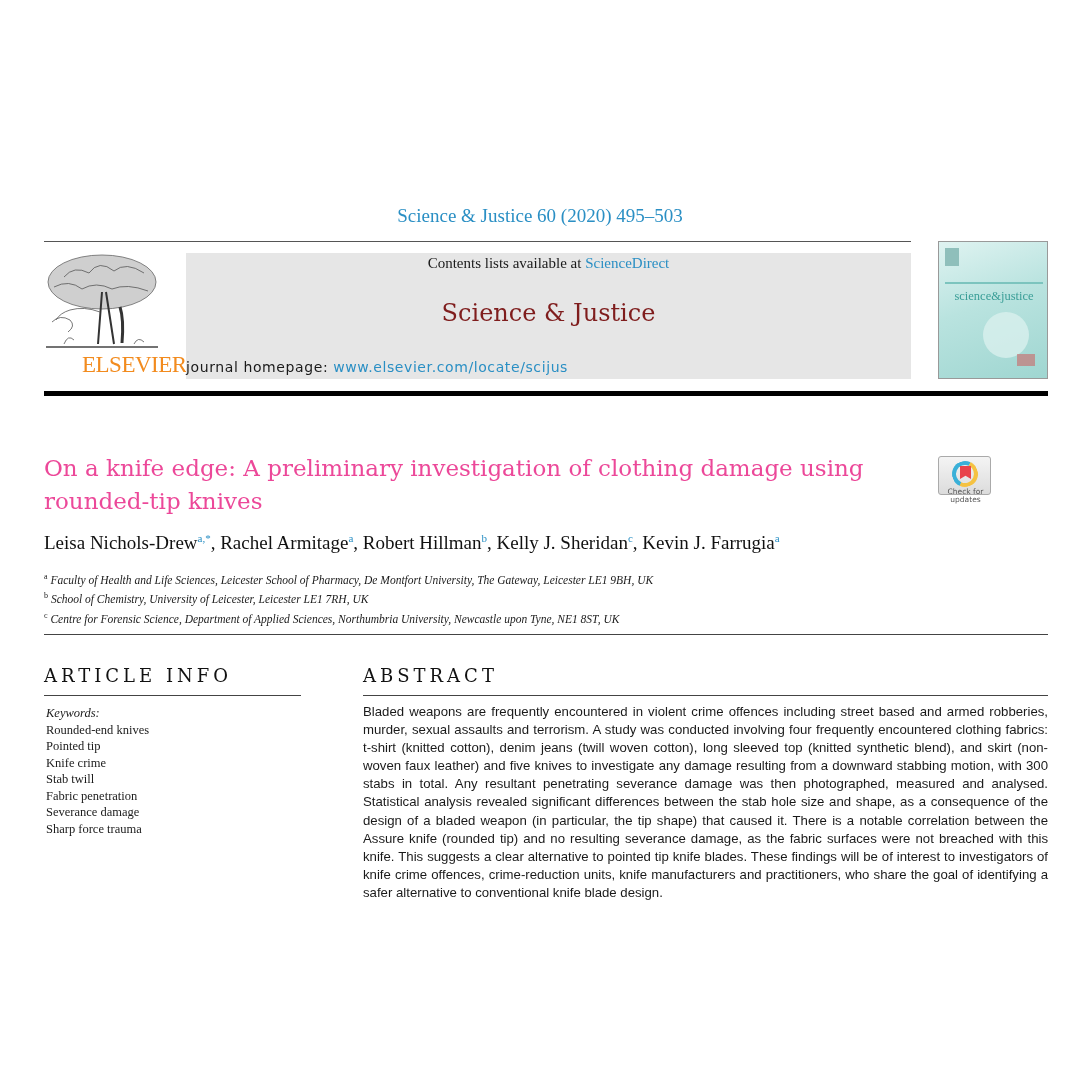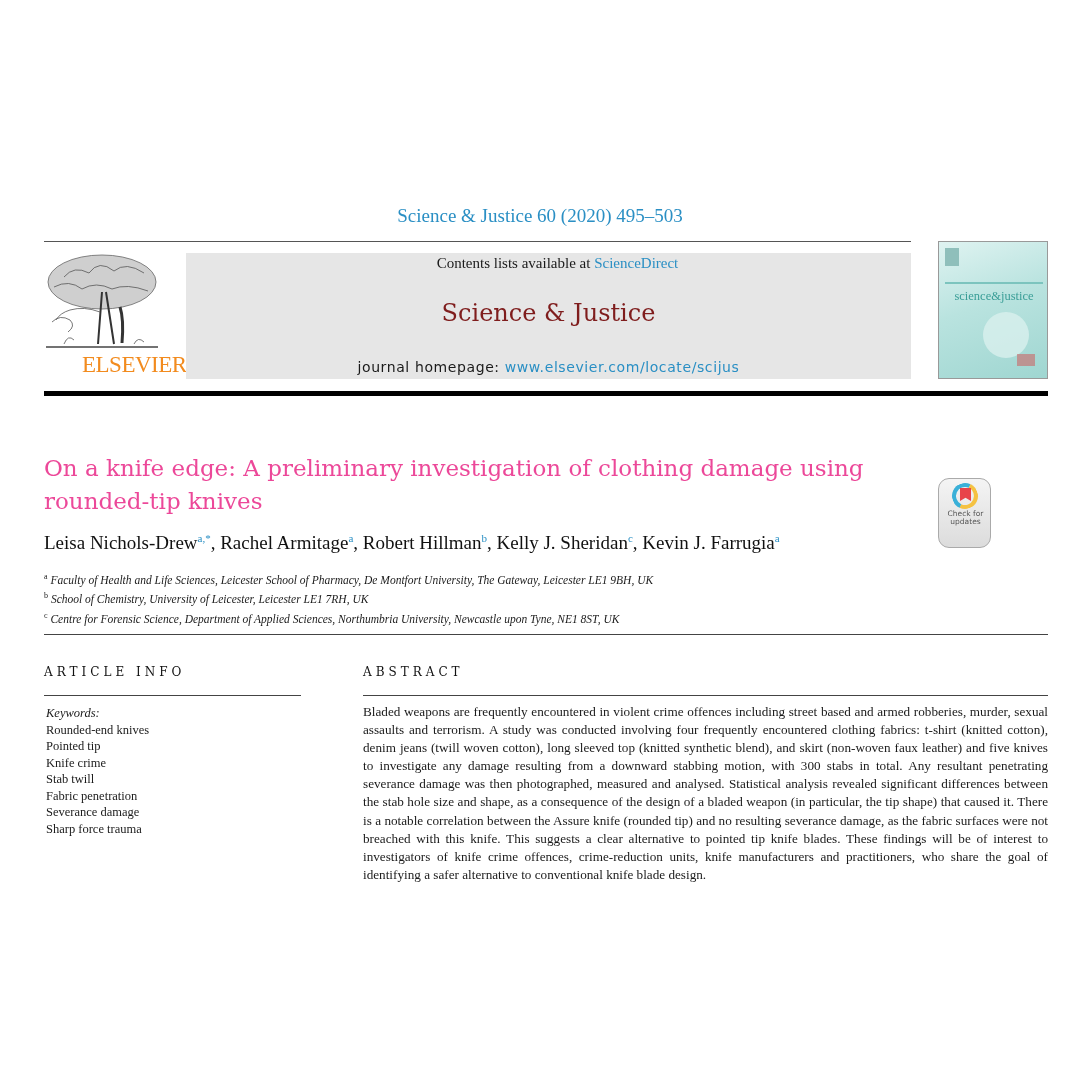--- a/index.html
+++ b/index.html
@@ -7,49 +7,49 @@
          font-family:"DejaVu Serif", serif; color:#1a1a1a; }
   .abs { position:absolute; }
   .link { color:#2a8fc4; }
   .citation { top:205px; left:0; width:1080px; text-align:center; font-size:19px; font-family:"Liberation Serif", serif; }
   .rule-thin { left:44px; width:867px; top:241px; height:1px; background:#555; }
   .logo { left:44px; top:252px; width:116px; height:128px; }
   .tree { left:0; top:0; width:116px; height:100px; }
   .elsevier-word { left:0; top:100px; width:116px; text-align:left; font-family:"Liberation Serif", serif;
                    font-size:23px; color:#f28b1e; letter-spacing:-0.5px;margin-left:38px; }
   .banner { left:186px; top:253px; width:725px; height:126px; background:#e6e6e6; }
-  .banner-contents { top:2px; left:0; width:725px; text-align:center; font-family:"Liberation Serif", serif; font-size:15px;padding-left:9px; }
+  .banner-contents { top:2px; left:0; width:725px; text-align:center; font-family:"Liberation Serif", serif; font-size:15px; }
   .banner-title { top:46px; left:0; width:725px; text-align:center; font-family:"DejaVu Serif", serif; font-size:24px; color:#7f1d1d; }
-  .banner-home { top:106px; left:0; width:725px; text-align:center; font-family:"DejaVu Sans", sans-serif; font-size:14px; letter-spacing:0.6px; }
+  .banner-home { top:106px; left:0; width:725px; font-family:"DejaVu Sans", sans-serif; font-size:14px; letter-spacing:0.6px; }
   .cover { left:938px; top:241px; width:110px; height:138px; border:1px solid #999; background:linear-gradient(160deg,#dff3f1 0%, #b9e3df 45%, #9fd6d1 100%); box-sizing:border-box; overflow:hidden; }
   .cover-title { left:0; top:47px; width:110px; text-align:center; color:#3a9e97; font-family:"Liberation Serif", serif; font-size:12.5px; }
   .cover-sub { left:6px; top:40px; width:98px; height:2px; background:#7cc4be; }
   .cover-logo { left:6px; top:6px; width:14px; height:18px; background:#8fbfbb; }
   .cover-orb { left:44px; top:70px; width:46px; height:46px; border-radius:50%; background:#d9f0ee; opacity:.8; }
   .cover-badge { left:78px; top:112px; width:18px; height:12px; background:#cc6666; opacity:.6; }
   .rule-thick { left:44px; width:1004px; top:391px; height:5px; background:#000; }
   .title { left:44px; top:452px; width:860px; font-family:"DejaVu Serif", serif; font-size:23px; line-height:33px; color:#ec4899; }
-  .badge { left:938px; top:478px; width:53px; height:70px; border:1px solid #aaa; border-radius:11px; background:linear-gradient(#f4f4f4,#dcdcdc); box-sizing:border-box; }
+  .badge { left:938px; top:456px; width:53px; height:39px; border:1px solid #aaa; border-radius:3px; background:linear-gradient(#f4f4f4,#dcdcdc); box-sizing:border-box; }
   .badge-ring { left:13px; top:4px; width:26px; height:26px; border-radius:50%;
                 border:4px solid #f5c242; border-top-color:#3ab0d8; border-left-color:#3ab0d8; box-sizing:border-box; transform:rotate(-20deg); }
   .badge-flag { left:21px; top:9px; width:11px; height:13px; background:#e8434a; clip-path:polygon(0 0,100% 0,100% 100%,50% 75%,0 100%); }
   .badge-text { left:0; top:31px; width:53px; text-align:center; font-family:"DejaVu Sans", sans-serif; font-size:7.5px; line-height:8px; color:#555; }
   .authors { left:44px; top:532px; width:1000px; font-family:"Liberation Serif", serif; font-size:19px; color:#111; white-space:nowrap; }
   .authors sup { color:#2a8fc4; font-size:11px; }
   .affils { left:44px; top:569px; width:1000px; font-family:"Liberation Serif", serif; font-style:italic; font-size:11.5px; line-height:16.5px; }
   .affils sup { font-style:normal; font-size:8px; }
   .rule-sep { left:44px; width:1004px; top:634px; height:1px; background:#444; }
-  .sec-head { font-family:"DejaVu Serif", serif; font-size:12px; letter-spacing:4px; color:#111;text-align:center; }
+  .sec-head { font-family:"DejaVu Serif", serif; font-size:18px; letter-spacing:4px; color:#111;text-align:center; }
   .ai-head { left:44px; top:665px; }
   .ab-head { left:363px; top:665px; }
   .ai-rule { left:44px; top:695px; width:257px; height:1px; background:#444; }
   .ab-rule { left:363px; top:695px; width:685px; height:1px; background:#444; }
   .keywords { left:46px; top:705px; width:260px; font-family:"Liberation Serif", serif; font-size:12.5px; line-height:16.5px; }
   .kw-label { font-style:italic; }
-  .abstract { left:363px; top:703px; width:685px; font-family:Liberation Serif, serif; font-size:13.2px; line-height:18.1px; text-align:justify; }
+  .abstract { left:363px; top:703px; width:685px; font-family:Liberation Sans, sans-serif; font-size:13.2px; line-height:18.1px; text-align:justify; }
 </style>
 </head>
 <body>
 
 <div class="abs citation link">Science &amp; Justice 60 (2020) 495–503</div>
 <div class="abs rule-thin"></div>
 
 <div class="abs logo">
   <svg class="abs tree" viewBox="0 0 116 100">
     <g fill="none" stroke="#555" stroke-width="0.8">

